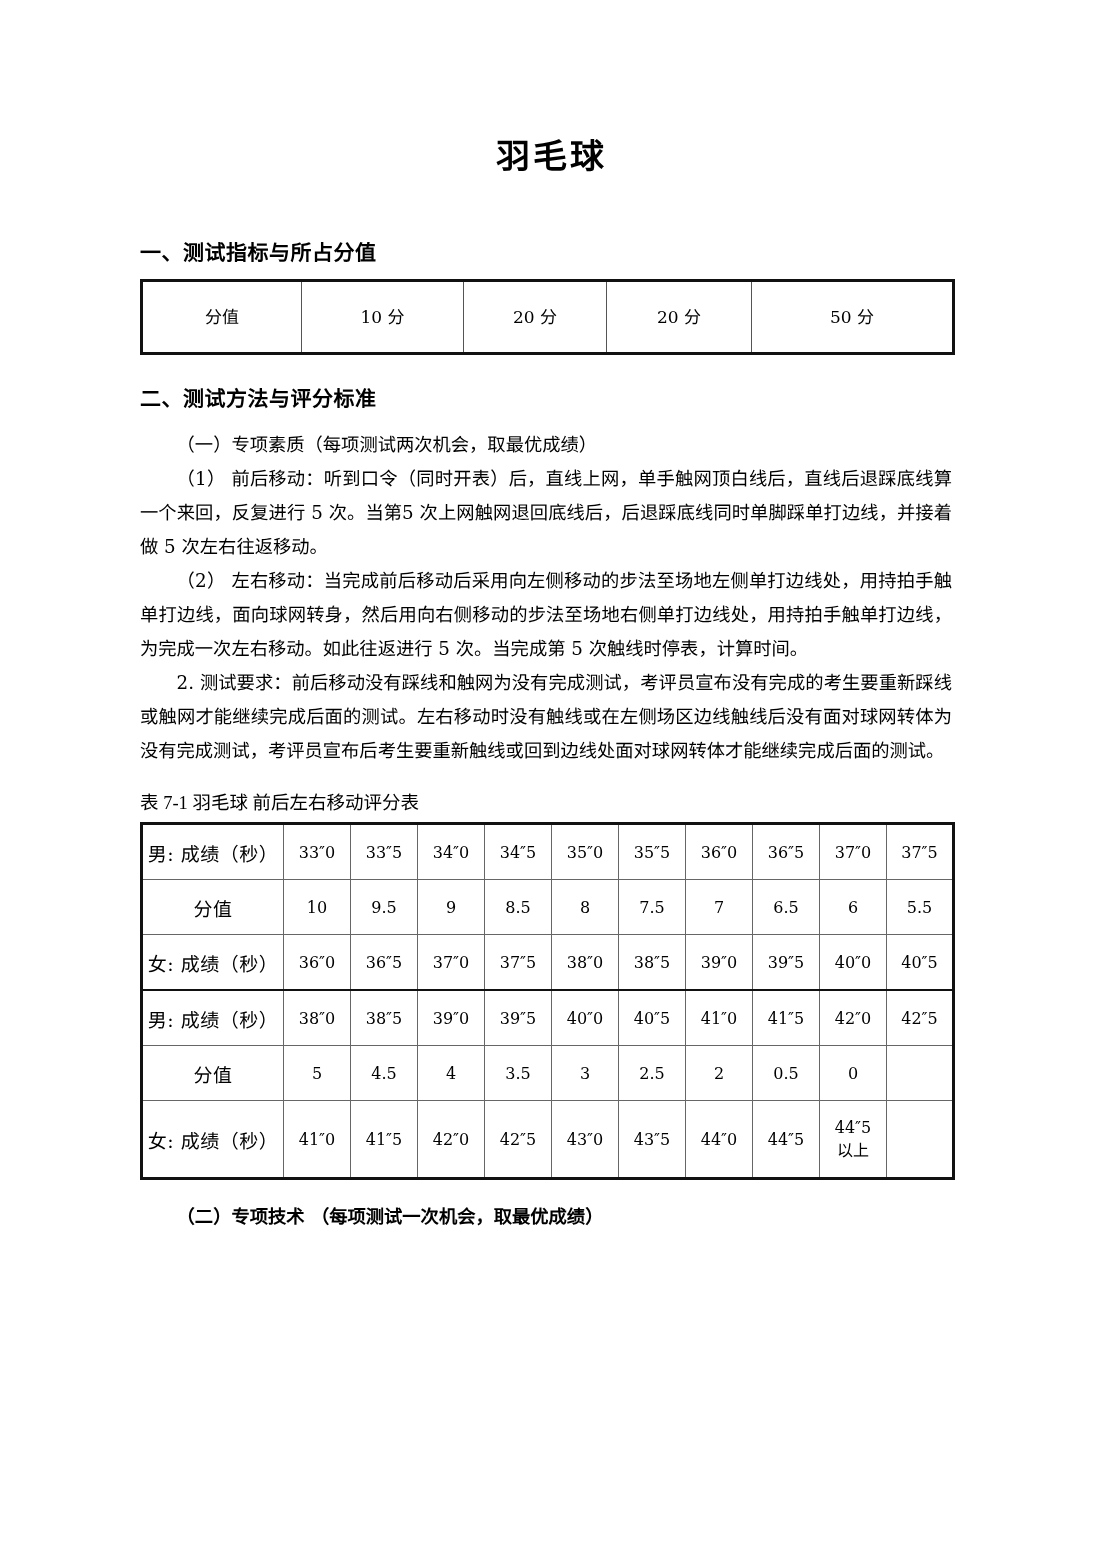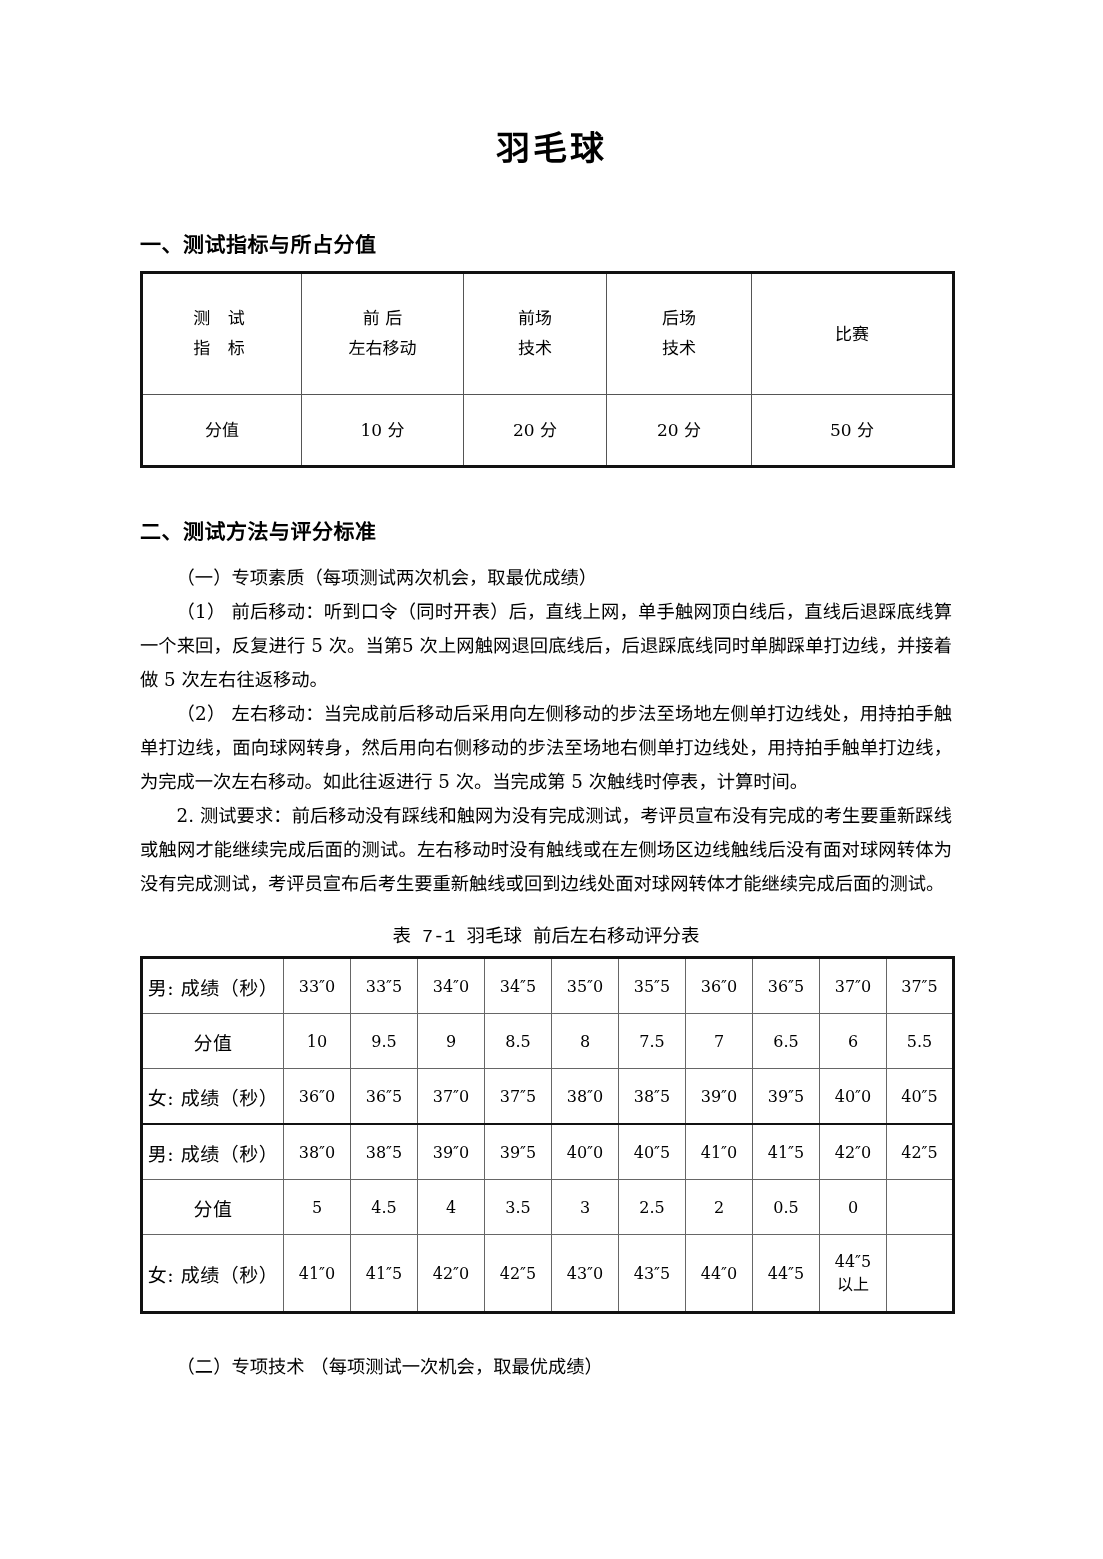--- a/index.html
+++ b/index.html
@@ -14,21 +14,21 @@
     color: #000000;
     position: relative;
     overflow: hidden;
   }
   .page {
     position: absolute;
     left: 0; top: 0;
     width: 1103px;
     height: 1501px;
     box-sizing: border-box;
-    padding: 0 124px;
+    padding: 8px 124px;
   }
 
   
   .doc-title {
     text-align: center;
     font-family: "DejaVu Serif", "Liberation Serif", serif;
     font-size: 34px;
     font-weight: bold;
     letter-spacing: 3px;
     margin: 0;
@@ -40,21 +40,21 @@
   .sec-heading {
     font-family: "DejaVu Sans", "Liberation Sans", sans-serif;
     font-size: 21px;
     font-weight: bold;
     letter-spacing: 0.5px;
     margin: 0;
     padding: 0;
     line-height: 1.2;
   }
   #heading-1 { margin-top: 64px; margin-left: 16px; }
-  #heading-2 { margin-top: 52px; margin-left: 16px; }
+  #heading-2 { margin-top: 32px; margin-left: 16px; }
 
   
   table {
     border-collapse: collapse;
     table-layout: fixed;
   }
   
   .indicator-table {
     width: 812px;
     margin: 13px 0 0 16px;
@@ -85,25 +85,25 @@
     font-size: 18.3px;
     line-height: 1.86;
     text-align: justify;
     text-justify: inter-ideograph;
     font-family: "DejaVu Serif", "Liberation Serif", serif;
   }
   .body-text p.indent2 { text-indent: 2em; }
 
   
   .table-caption {
-    text-align: center;
+    text-align: left;
     font-size: 18.5px;
     margin: 20px 0 8px 16px;
     width: 812px;
-    font-family: Liberation Mono, monospace;
+    font-family: Liberation Serif, serif;
   }
 
   
   .score-table {
     width: 812px;
     margin: 0 0 0 16px;
     border: 3px solid #111;
   }
   .score-table td {
     border: 1px solid #666;
@@ -122,22 +122,23 @@
   .score-table col.c-label { width: 142px; }
   .score-table col.c-data  { width: 67px; }
   .score-table tr.thick-below td { border-bottom: 2.5px solid #111; }
   .score-table tr.last-row td { height: 72px; }
   .score-table td.stacked {
     line-height: 1.45;
     white-space: normal;
   }
 
   .tail-text {
-    margin: 36px 0 0 16px;
-    width: 812px;
+    margin: 20px 0 0 16px;
+    width: 812px;
+    font-weight: bold;
   }
   .tail-text p {
     margin: 0;
     font-size: 18.3px;
     line-height: 1.86;
     text-indent: 2em;
     font-family: "DejaVu Serif", "Liberation Serif", serif;
   }
 </style>
 </head>
@@ -151,39 +152,20 @@
 
   <table class="indicator-table">
     <colgroup>
       <col style="width:160px">
         <col style="width:162px">
         <col style="width:143px">
         <col style="width:145px">
         <col style="width:202px">
     </colgroup>
     <tbody>
-      <tr class="r-mid">
-        <td class="two-line">
-          <div class="spaced">测  试</div>
-          <div class="spaced">指  标</div>
-        </td>
-        <td class="two-line">
-          <div>前 后</div>
-          <div>左右移动</div>
-        </td>
-        <td class="two-line">
-          <div>前场</div>
-          <div>技术</div>
-        </td>
-        <td class="two-line">
-          <div>后场</div>
-          <div>技术</div>
-        </td>
-        <td>比赛</td>
-      </tr>
       <tr class="r-score">
         <td>分值</td>
         <td>10 分</td>
         <td>20 分</td>
         <td>20 分</td>
         <td>50 分</td>
       </tr>
     </tbody>
   </table>
 

